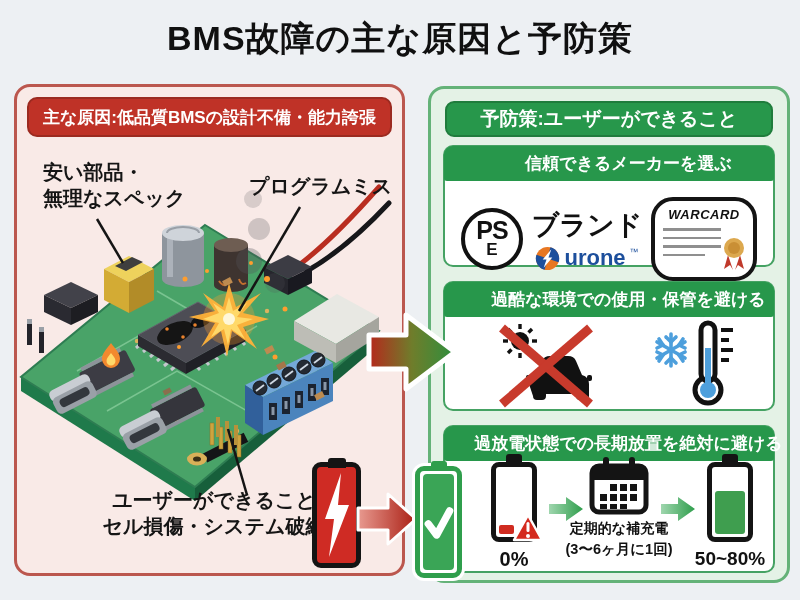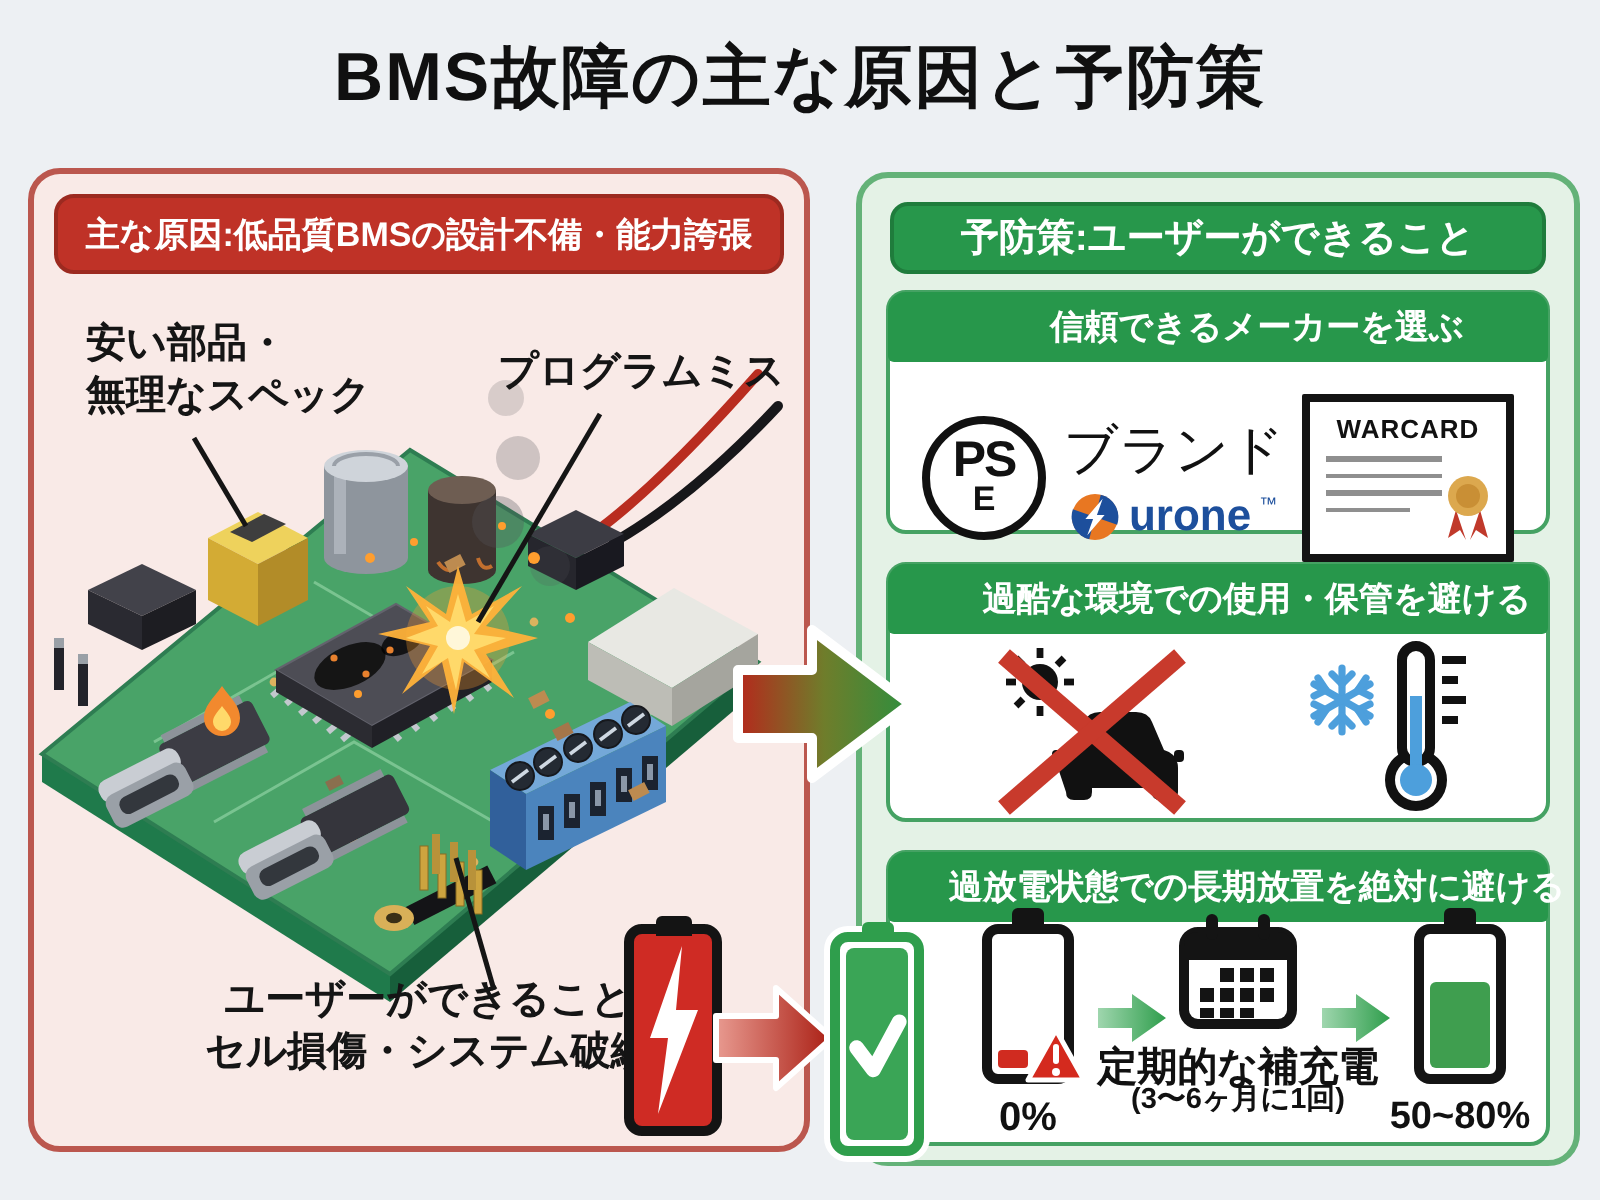--- a/index.html
+++ b/index.html
@@ -57,42 +57,42 @@
   .card-dis   { top:336px; height:148px; }
   .card-body  { position:relative; height:calc(100% - 35px); }
 
   
   .maker-row { display:flex; align-items:center; justify-content:space-between; height:100%; padding:0 16px; }
   .pse { width:62px; height:62px; border:4px solid #111; border-radius:50%;
          display:flex; flex-direction:column; align-items:center; justify-content:center; background:#fff; }
   .pse .ps { font-size:25px; font-weight:800; color:#111; line-height:0.85; letter-spacing:-1px; }
   .pse .e  { font-size:17px; font-weight:800; color:#111; line-height:1; }
   .brandcol { display:flex; flex-direction:column; align-items:center; gap:3px; }
-  .brand-txt { font-size:27px; font-weight:400; color:#111; }
+  .brand-txt { font-size:27px; font-weight:700; color:#111; }
   .urone-row { display:flex; align-items:flex-start; gap:4px; }
   .urone-txt { font-size:22px; font-weight:800; color:#1d4f9c; line-height:1.1; }
   .urone-tm  { font-size:9px; color:#1d4f9c; margin-top:1px; }
   .warcard { position:relative; width:106px; height:84px; background:#fff;
-             border:4px solid #141414; border-radius:1px; padding:6px 8px; }
+             border:4px solid #141414; border-radius:22px; padding:6px 8px;font-style:italic; }
   .warcard-title { font-size:13px; font-weight:800; color:#111; text-align:center; letter-spacing:0.5px; }
   .wline { height:2.5px; background:#8f8f8f; margin-top:6px; }
   .wl1{width:58px;} .wl2{width:58px;} .wl3{width:58px;} .wl4{width:42px;}
   .medal { position:absolute; right:6px; bottom:6px; }
 
   
   .dis-item { position:absolute; }
   .bat-empty, .bat-charged { position:relative; width:46px; height:80px; background:#fff;
                              border:5px solid #141414; border-radius:8px; }
   .bat-empty .cap, .bat-charged .cap { position:absolute; top:-13px; left:50%; transform:translateX(-50%);
                                        width:16px; height:9px; background:#141414; border-radius:3px 3px 0 0; }
   .redbar { position:absolute; left:3px; bottom:3px; width:15px; height:9px; background:#d02b20; border-radius:2px; }
   .warn { position:absolute; right:-12px; bottom:-6px; }
   .greenfill { position:absolute; left:3px; right:3px; bottom:3px; height:62%; background:#3f9e4f; border-radius:3px; }
   .dis-lbl { position:absolute; font-weight:800; color:#111; text-align:center; }
-  .cal-lbl1 { font-size:20px; } .cal-lbl2 { font-size:14.5px; }
+  .cal-lbl1 { font-size:14px; } .cal-lbl2 { font-size:14.5px; }
 </style>
 </head>
 <body>
 
 <svg width="0" height="0" style="position:absolute" aria-hidden="true">
   <defs>
     <linearGradient id="bigArrow" x1="0" y1="0" x2="1" y2="0">
       <stop offset="0" stop-color="#b5281c"></stop>
         <stop offset="0.5" stop-color="#6f7d2b"></stop>
         <stop offset="1" stop-color="#2e8f3e"></stop>

